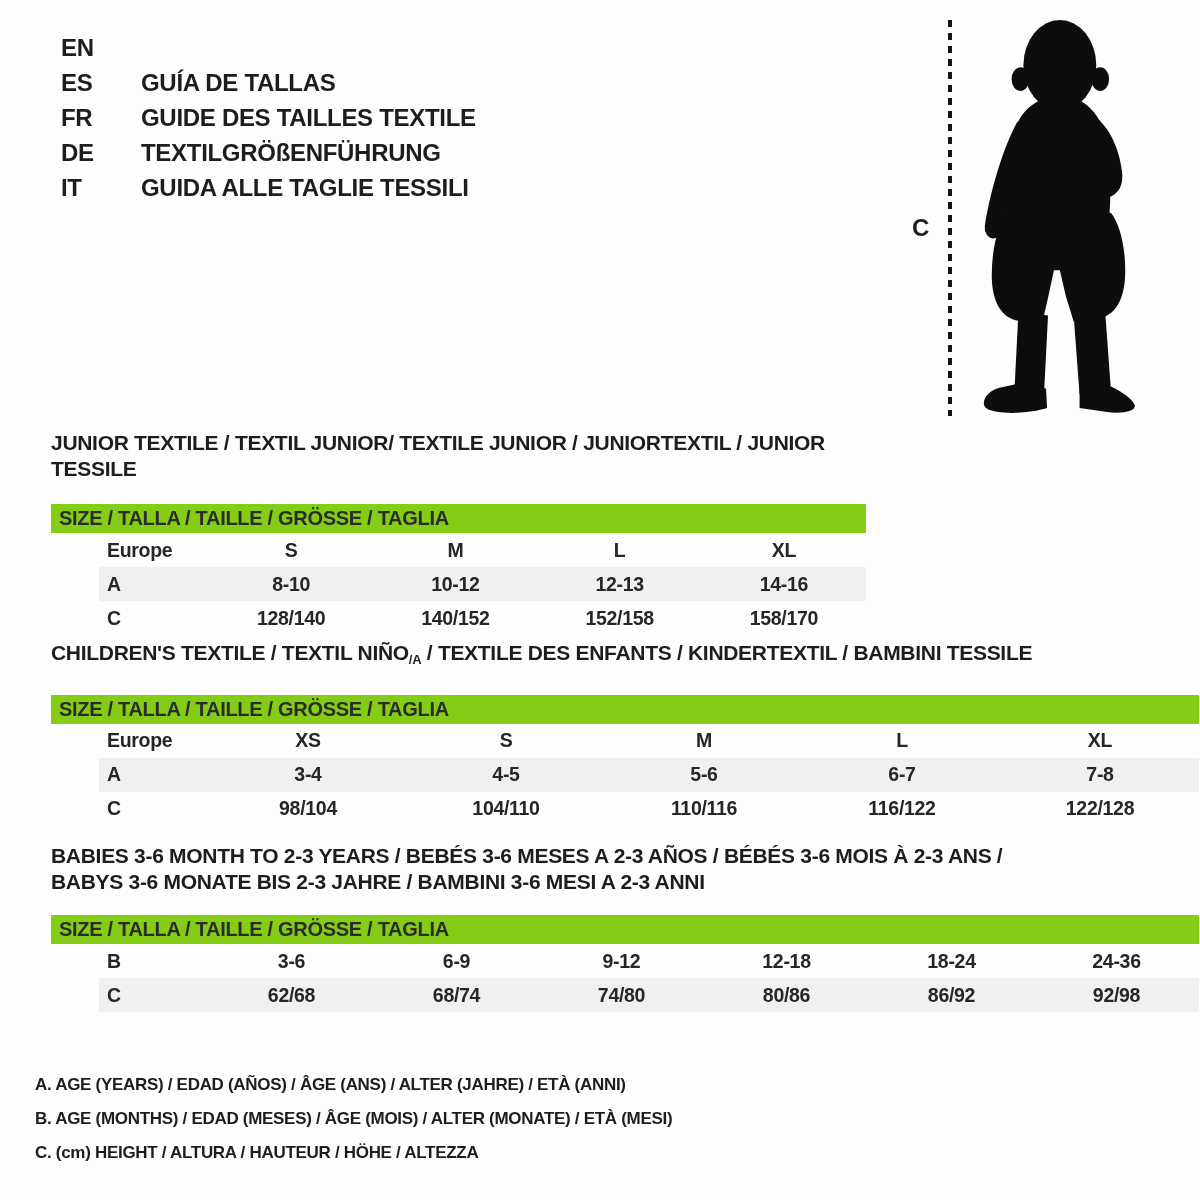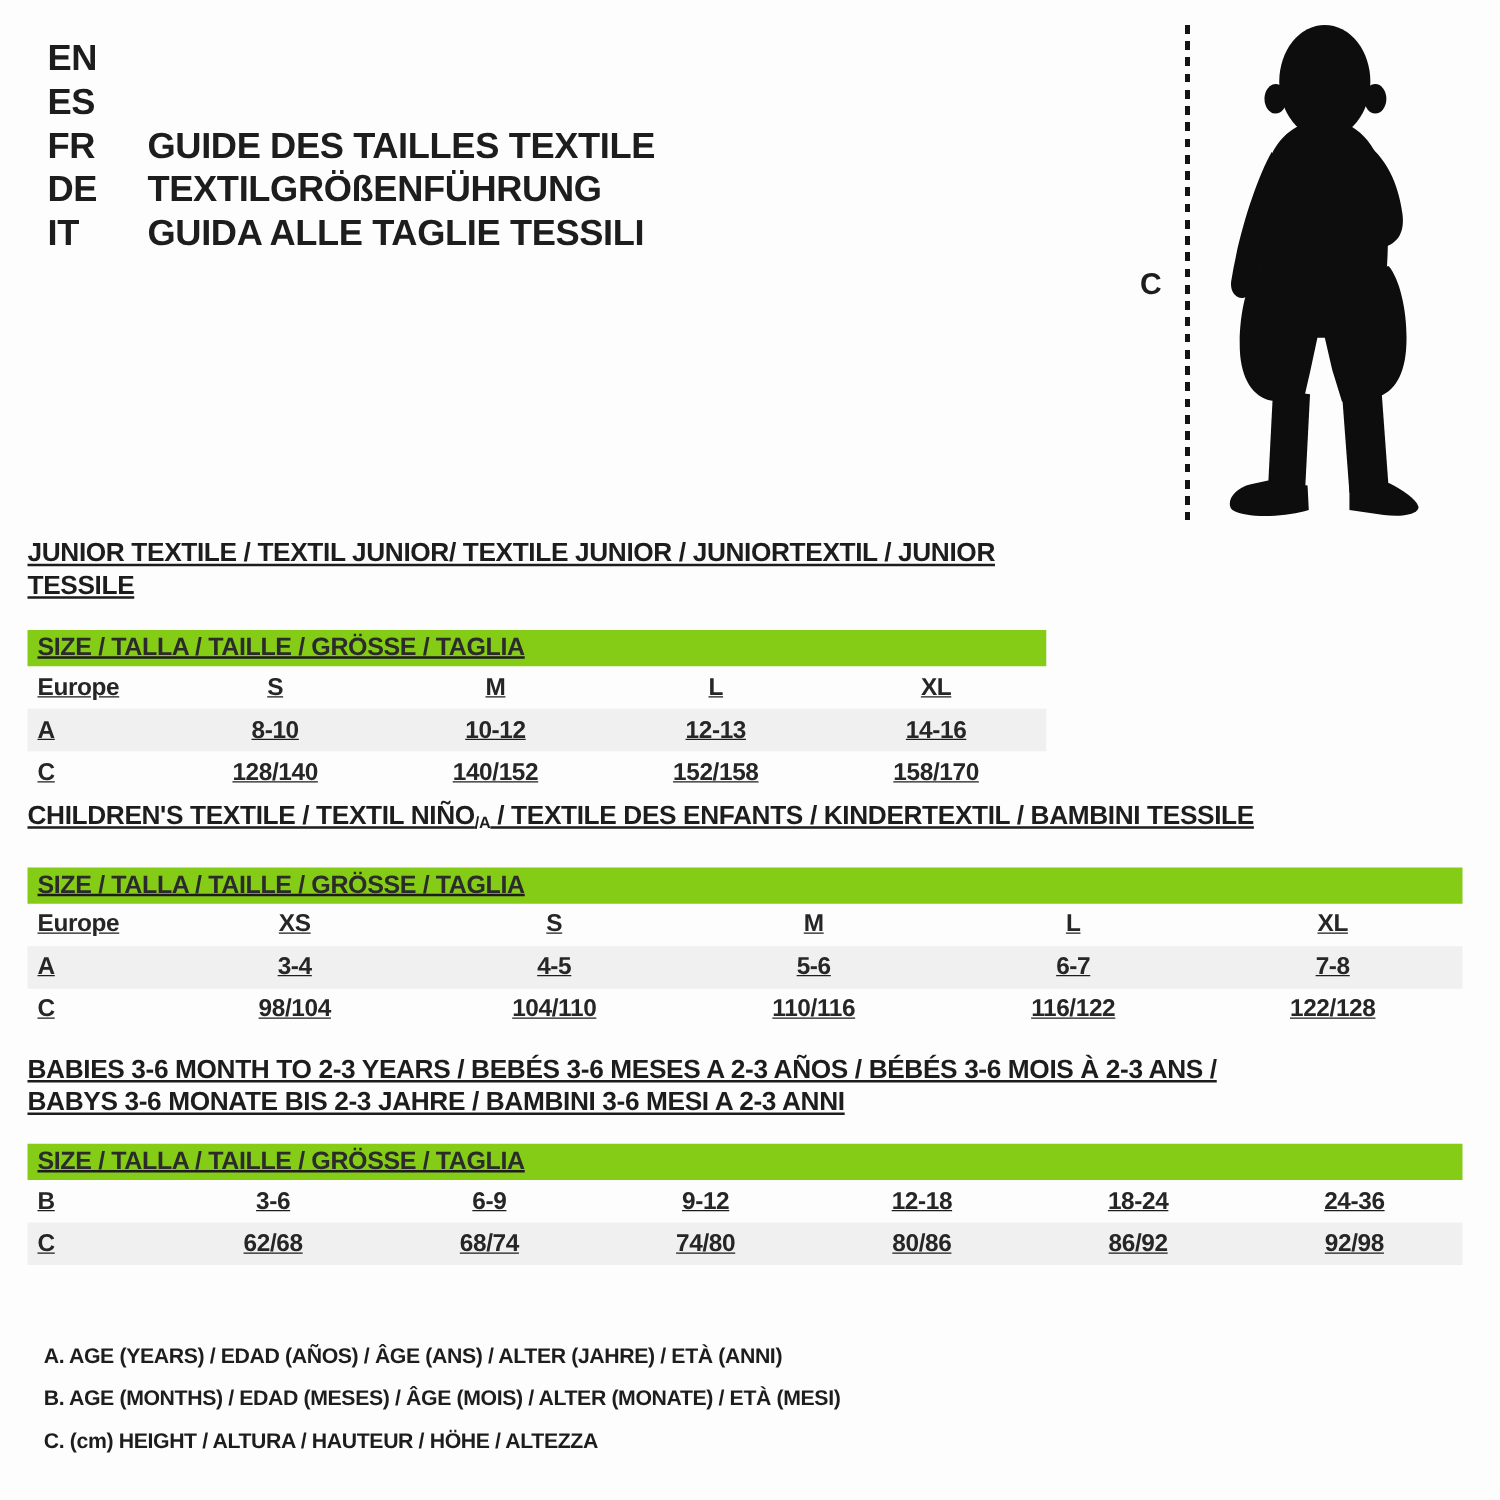--- a/index.html
+++ b/index.html
@@ -9,64 +9,65 @@
     background:#fdfdfd;
     color:#1d1d1d;
     font-family:"Liberation Sans", sans-serif;
     font-weight:700;
     letter-spacing:-0.3px;
     overflow:hidden;
   }
 
   
   .lang-header { position:absolute; left:38px; top:30px; }
-  .lang-row { display:flex; line-height:35px; font-size:29px; }
+  .lang-row { display:flex; line-height:35px; font-size:24px;margin-left:23px; }
   .lang-code { width:80px; }
   .lang-title { }
 
   
   .figure { position:absolute; left:900px; top:8px; width:285px; height:415px; }
   .dash-line {
     position:absolute; left:48px; top:12px; width:4px; height:396px;
     background:repeating-linear-gradient(to bottom,#141414 0,#141414 7px,transparent 7px,transparent 13px);
   }
   .measure-label { position:absolute; left:12px; top:206px; font-size:24px; }
   .figure svg { position:absolute; left:62px; top:10px; }
 
   
-  .section { position:absolute; left:22px;text-decoration:underline; }
+  .section { position:absolute; left:51px; }
   .section-junior   { top:430px; width:815px; }
   .section-children { top:640px; width:1148px; }
   .section-babies   { top:843px; width:1148px; }
   .section-title { font-size:21px; line-height:26px; }
   .section-title .sub { font-size:0.62em; vertical-align:-0.28em; }
 
   .size-table { margin-top:22px; }
   .section-babies .size-table { margin-top:20px; }
   .thead {
     height:29px; line-height:29px; background:#84cc16; color:#2b2b2b;
     font-size:20px; padding-left:8px;
   }
-  .trow { display:flex; height:34px; align-items:center; font-size:19.5px; color:#262626; }
+  .trow { display:flex; height:34px; align-items:center; font-size:19.5px; color:#262626;margin-left:48px; }
   .trow.shaded { background:#f0f0f0; }
   .tcell { flex:1; text-align:center; }
   .tcell.label { flex:0 0 110px; text-align:left; padding-left:8px; }
 
   
   .legend { position:absolute; left:35px; top:1068px; font-size:17px; line-height:34px; }
 </style>
 </head>
 <body>
 
 <div class="lang-header">
   <div class="lang-row">
     <span class="lang-code">EN</span>
   </div>
   <div class="lang-row">
     <span class="lang-code">ES</span>
+    <span class="lang-title">GUÍA DE TALLAS</span>
   </div>
   <div class="lang-row">
     <span class="lang-code">FR</span>
     <span class="lang-title">GUIDE DES TAILLES TEXTILE</span>
   </div>
   <div class="lang-row">
     <span class="lang-code">DE</span>
     <span class="lang-title">TEXTILGRÖßENFÜHRUNG</span>
   </div>
   <div class="lang-row">

